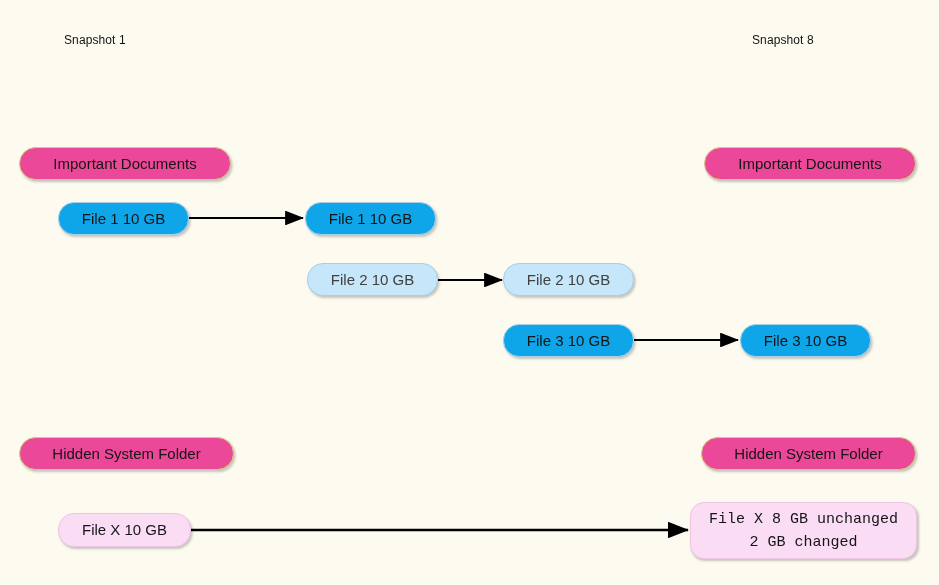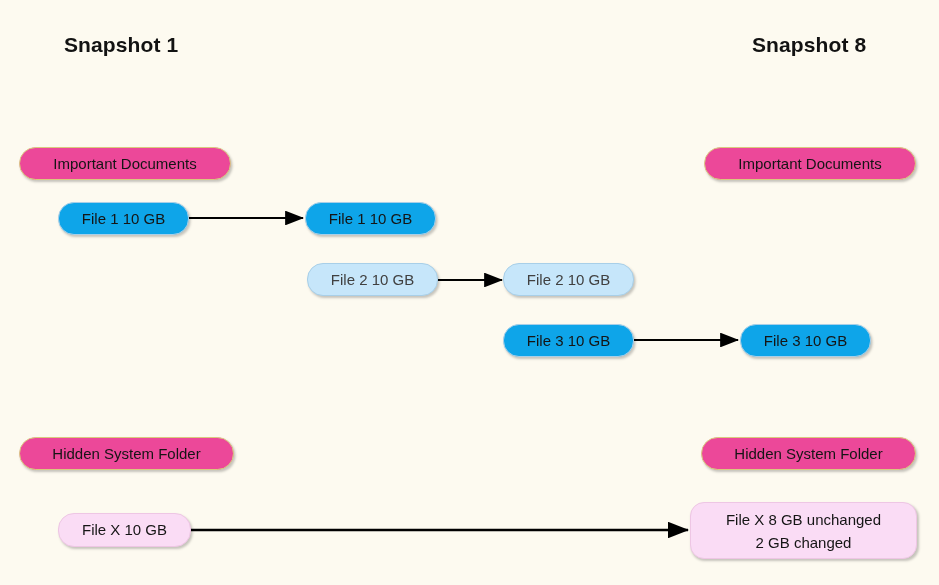--- a/index.html
+++ b/index.html
@@ -22,22 +22,22 @@
   #arrow-layer {
     position: absolute;
     left: 0;
     top: 0;
     width: 939px;
     height: 585px;
     pointer-events: none;
   }
   .heading {
     position: absolute;
-    font-size: 21px;
-    font-weight: bold;
+    font-size: 12px;
+    font-weight: normal;
     color: #121212;
     letter-spacing: 0.1px;
     white-space: nowrap;
   }
   .node {
     position: absolute;
     box-sizing: border-box;
     display: flex;
     align-items: center;
     justify-content: center;
@@ -110,16 +110,16 @@
   <div class="node node-file" style="left:503px; top:324px; width:131px; height:33px;">File 3 10 GB</div>
 
   <div class="node node-file" style="left:740px; top:324px; width:131px; height:33px;">File 3 10 GB</div>
 
   <div class="node node-folder" style="left:19px; top:437px; width:215px; height:33px;">Hidden System Folder</div>
 
   <div class="node node-folder" style="left:701px; top:437px; width:215px; height:33px;">Hidden System Folder</div>
 
   <div class="node node-hidden-file" style="left:58px; top:513px; width:133px; height:34px;">File X 10 GB</div>
 
-  <div class="node node-hidden-file node-multiline" style="left:690px; top:502px; width:227px; height:57px;">File X 8 GB unchanged
+  <div class="node node-hidden-file node-multiline" style="left:690px; top:502px; width:227px; height:57px;font-family:Liberation Mono, monospace;">File X 8 GB unchanged
 2 GB changed</div>
 
 </div>
 
 </body></html>

